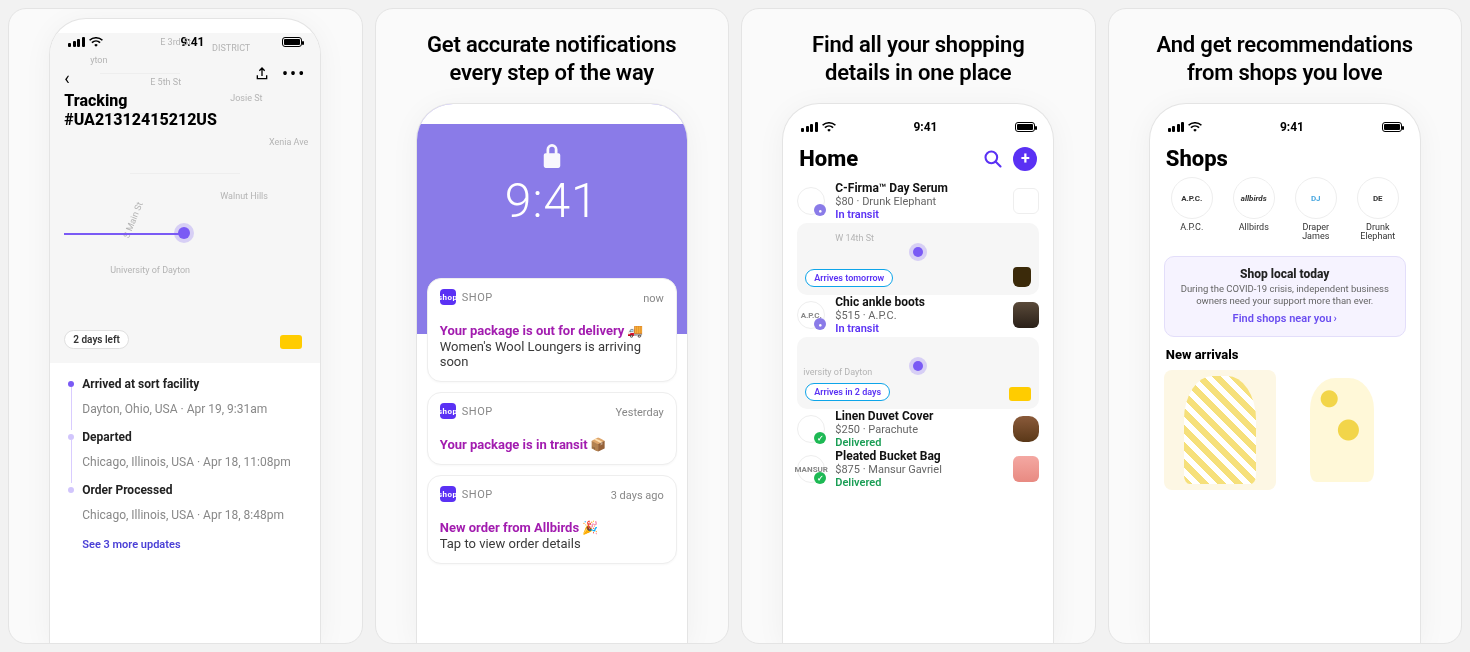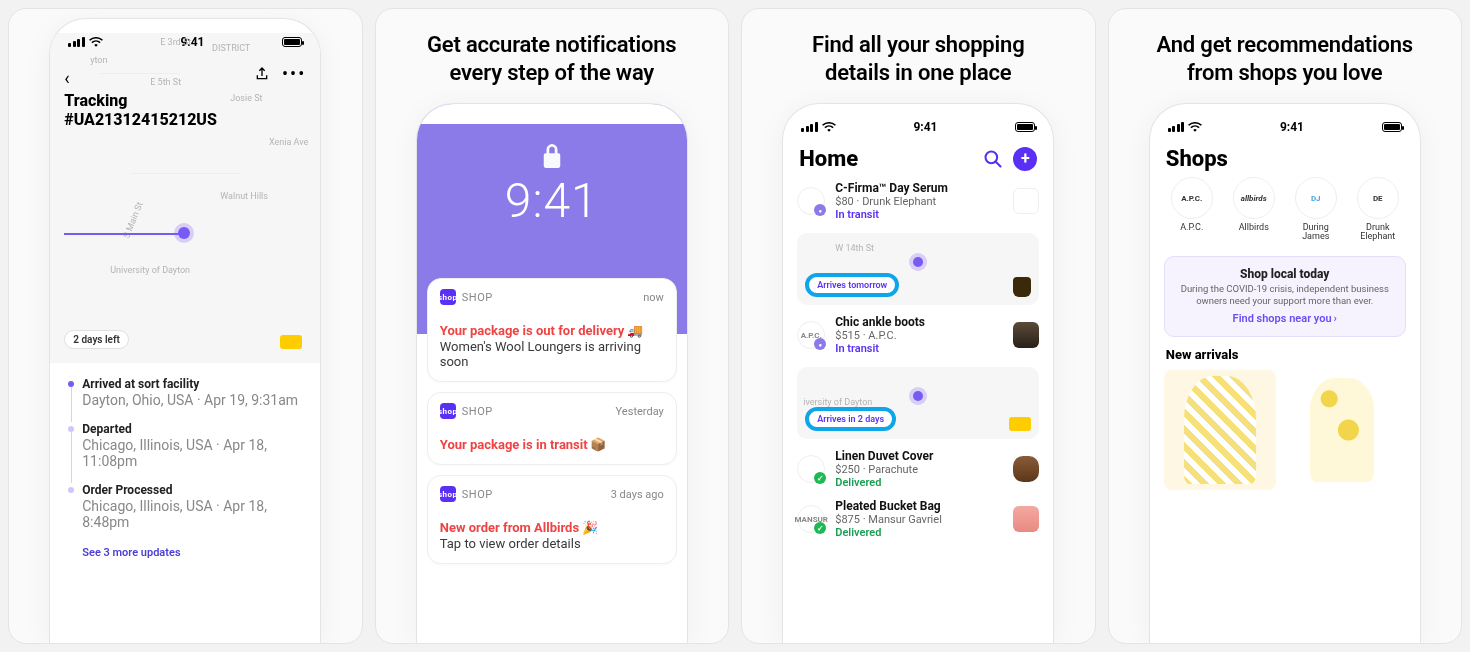--- a/index.html
+++ b/index.html
@@ -119,69 +119,69 @@
     font-size: 10px; font-weight: 600; padding: 3px 8px; color: #333; text-align: center;
   }
   .timeline {
     padding: 10px 16px 4px 16px;
   }
   .tl-item { position: relative; padding: 4px 0 10px 16px; }
   .tl-item::before { content:""; position:absolute; left:2px; top:8px; width:6px; height:6px; border-radius:50%; background:#7a5af5; opacity:.35; }
   .tl-item.active::before { opacity:1; }
   .tl-line { position:absolute; left:4.5px; top:14px; bottom:-4px; width:1.5px; background:#d9ccff; }
   .tl-title { font-size: 12px; font-weight: 700; color:#222; }
-  .tl-meta  { font-size: 14px; color:#888; margin-top:1px; }
+  .tl-meta  { font-size: 12px; color:#888; margin-top:11px; }
   .tl-more  { font-size: 11px; color:#4a3fd6; font-weight:600; padding: 6px 0 0 16px; display:block; }
 
   
   .lock-bg {
     background: #8a7be8;
     height: 230px;
     margin: 0;
     display:flex; flex-direction:column; align-items:center; color:#fff;
   }
   .lock-icon { margin-top: 18px; opacity:.95; }
   .lock-time { font-size: 48px; font-weight: 300; letter-spacing: 1px; margin-top: 2px; }
   .notif-stack { padding: 0 10px; margin-top: -56px; display:flex; flex-direction:column; gap:10px; }
   .notif {
     background:#fff; border:1px solid #eee; border-radius:14px;
     padding:10px 12px 12px 12px;
     box-shadow: 0 1px 2px rgba(0,0,0,0.03);
   }
-  .notif-head { display:flex; align-items:center; justify-content:space-between; font-size:11px; color:#888; margin-bottom:4px;}
+  .notif-head { display:flex; align-items:flex-end; justify-content:space-between; font-size:11px; color:#888; margin-bottom:4px;}
   .notif-app { display:flex; align-items:center; gap:6px; letter-spacing:.5px; }
   .app-badge { width:16px; height:16px; background:#5a31f4; border-radius:4px; display:inline-flex; align-items:center; justify-content:center; color:#fff; font-size:8px; font-weight:700; }
-  .notif-title { font-size:13px; font-weight:700; color:#ef4444;margin-top:18px; }
+  .notif-title { font-size:13px; font-weight:700; color:#a21caf;margin-top:18px; }
   .notif-body  { font-size:13px; color:#3a3a3a; margin-top:1px; }
 
   
   .home-head {
     display:flex; align-items:center; justify-content:space-between;
     padding: 4px 16px 10px 16px;
   }
   .home-title { font-size: 22px; font-weight: 800; color:#000; }
   .home-actions { display:flex; gap:10px; align-items:center; }
   .circle-btn { width:24px; height:24px; border-radius:50%; background:#5a31f4; color:#fff; display:flex; align-items:center; justify-content:center; font-size:16px; font-weight:700; }
   .search-icon-svg { width:20px; height:20px; color:#5a31f4; }
-  .order-list { padding: 0 14px; display:flex; flex-direction:column; gap:10px; }
+  .order-list { padding: 0 14px; display:flex; flex-direction:column; }
   .order-row { display:flex; gap:10px; align-items:center; }
   .order-logo { width:28px; height:28px; border:1px solid #eee; border-radius:50%; display:flex; align-items:center; justify-content:center; font-size:8px; font-weight:700; color:#888; background:#fff; position:relative; flex-shrink:0; }
   .order-logo.ok::after { content:"✓"; position:absolute; right:-2px; bottom:-2px; width:12px; height:12px; background:#1db954; color:#fff; border-radius:50%; font-size:8px; display:flex; align-items:center; justify-content:center; }
   .order-logo.transit::after { content:"●"; position:absolute; right:-2px; bottom:-2px; width:12px; height:12px; background:#8a7be8; color:#fff; border-radius:50%; font-size:6px; display:flex; align-items:center; justify-content:center; }
   .order-info { flex:1; }
   .order-title { font-size:12px; font-weight:700; color:#111; }
   .order-meta  { font-size:11px; color:#666; white-space:nowrap; overflow:hidden; text-overflow:ellipsis; }
   .order-status { font-size:11px; font-weight:600; }
   .st-transit { color:#5a31f4; } .st-delivered { color:#1a9e55; }
   .order-thumb { width:26px; height:26px; border-radius:6px; background:#eee; flex-shrink:0; }
   .mini-map {
     height: 72px; background:#f6f6f6; border-radius:10px; position:relative; margin-top:2px;
   }
   .mini-map .dot { position:absolute; width:10px; height:10px; border-radius:50%; background:#7a5af5; box-shadow:0 0 0 4px rgba(122,90,245,.25); left:48%; top:34%; }
-  .mini-pill { position:absolute; left:8px; bottom:8px; background:#fff; border:4px solid #0ea5e9; border-radius:999px; font-size:9px; font-weight:600; color:#5a31f4; padding:3px 8px; }
+  .mini-pill { position:absolute; left:8px; bottom:8px; background:#fff; border:1px solid #0ea5e9; border-radius:999px; font-size:9px; font-weight:600; color:#5a31f4; padding:3px 8px; }
   .mini-map .dhl-badge, .mini-map .ups-badge { bottom:8px; right:8px; }
   .ups-badge { position:absolute; width:18px; height:20px; background:#3b2a0a; border-radius:4px 4px 6px 6px; }
   .map-label { position:absolute; font-size:9px; color:#b4b4b4; white-space:nowrap; }
 
   
   .shops-head { display:flex; justify-content:space-between; padding:4px 16px 6px; }
   .shops-title { font-size:22px; font-weight:800;text-align:center; }
   .shops-sub { display:flex; justify-content:space-between; align-items:center; padding:6px 16px 8px; font-size:12px; }
   .viewall { color:#5a31f4; font-weight:600; }
   .brand-row { display:flex; justify-content:space-between; padding:0 16px 6px; gap:10px; }
@@ -449,21 +449,21 @@
       <div class="brand">
           <div class="brand-logo">A.P.C.</div>
           <div class="brand-name">A.P.C.</div>
         </div>
       <div class="brand">
           <div class="brand-logo" style="font-style:italic">allbirds</div>
           <div class="brand-name">Allbirds</div>
         </div>
       <div class="brand">
           <div class="brand-logo" style="color:#4aa8e0">DJ</div>
-          <div class="brand-name">During James</div>
+          <div class="brand-name">Draper James</div>
         </div>
       <div class="brand">
           <div class="brand-logo">DE</div>
           <div class="brand-name">Drunk Elephant</div>
         </div>
     </div>
     <div class="promo">
       <div class="promo-title">Shop local today</div>
       <div class="promo-text">During the COVID-19 crisis, independent business owners need your support more than ever.</div>
       <div class="promo-link">

